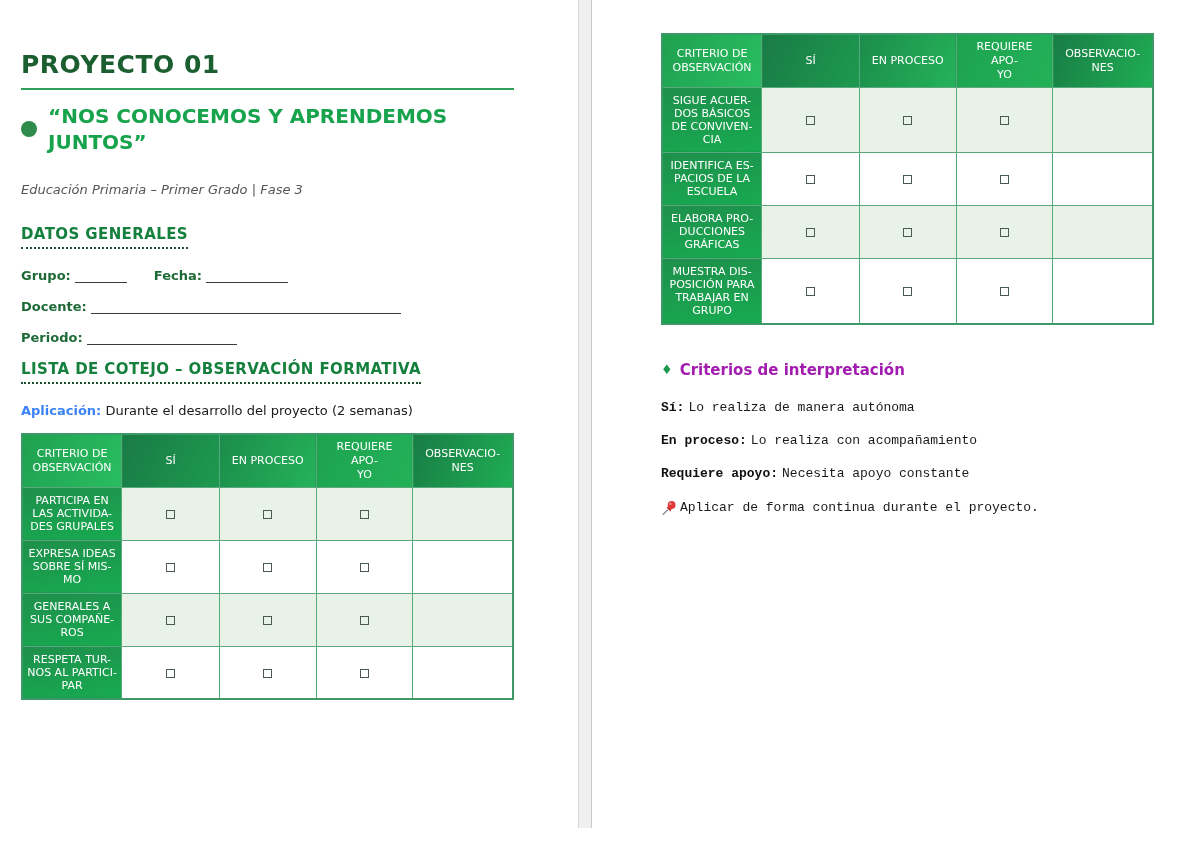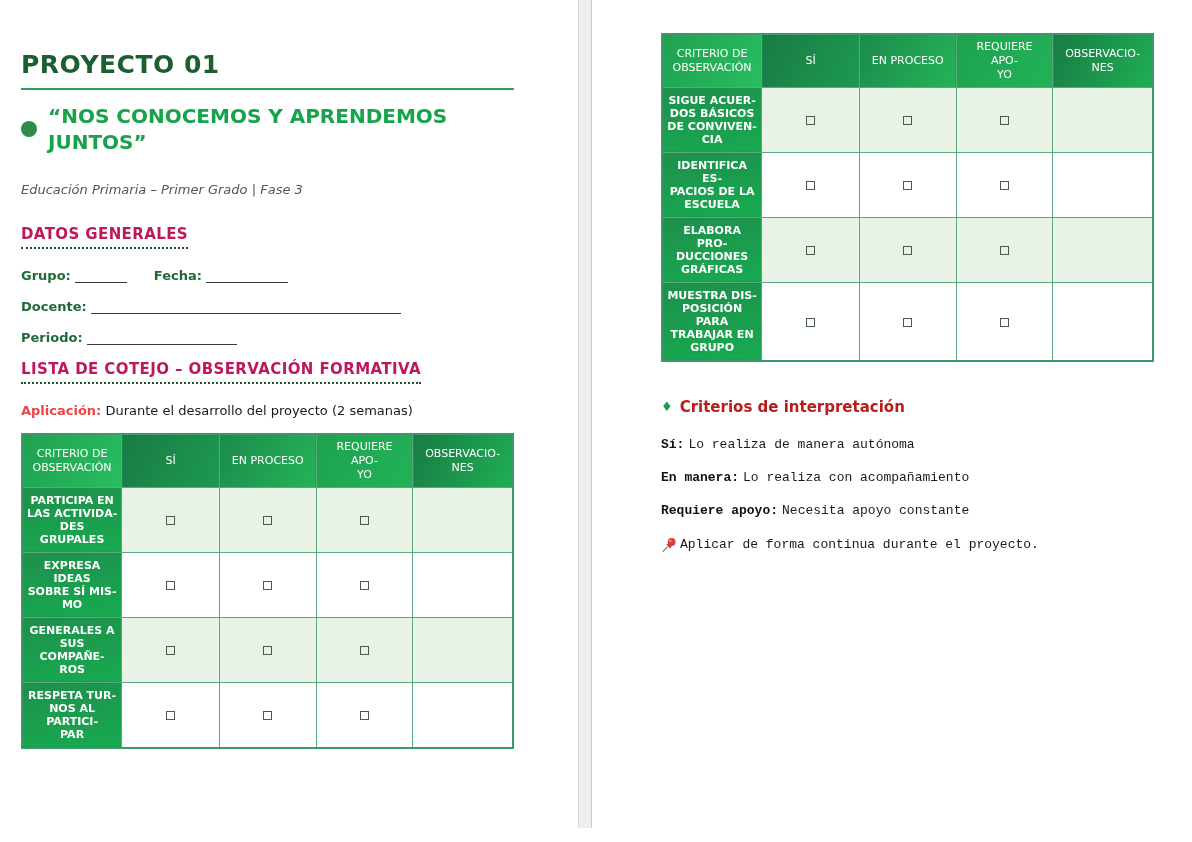--- a/index.html
+++ b/index.html
@@ -19,58 +19,58 @@
   .title-rule { width: 493px; height: 0; border-top: 2px solid #2f9e58; margin-top: 9px; }
 
   .project-heading { display: flex; align-items: center; margin-top: 13px; width: 480px; }
   .bullet-dot { flex: 0 0 16px; width: 16px; height: 16px; border-radius: 50%;
                 background: #2e8b4a; margin-right: 11px; }
   .project-heading .txt { color: #17a34b; font-size: 20px; font-weight: bold; line-height: 26px; }
 
   .subtitle { margin-top: 27px; color: #555555; font-size: 13px; font-style: italic; }
 
   .sec-heading { margin-top: 27px; }
-  .sec-heading span { display: inline-block; color: #be185d; font-size: 15px; font-weight: bold;
+  .sec-heading span { display: inline-block; color: #15803d; font-size: 15px; font-weight: bold;
                       letter-spacing: 0.4px; padding-bottom: 4px; border-bottom: 2px dotted #1c512e; }
 
   .fields { margin-top: 17px; width: 493px; }
   .field-row { display: flex; align-items: flex-end; margin-bottom: 14px;
                font-size: 13px; font-weight: bold; color: #1e6a37; height: 17px; }
   .blank-line { border-bottom: 1px solid #3a3a3a; height: 15px; margin-left: 4px; }
   .fr-grow { flex: 1 1 auto; }
   .w-grupo { width: 52px; } .w-fecha { width: 82px; } .w-doc { width: 310px; } .w-per { width: 150px; }
   .fr-gap { width: 27px; }
 
   .aplicacion { margin-top: 19px; font-size: 13px; color: #1a1a1a; }
-  .aplicacion b { color: #ef4444; }
+  .aplicacion b { color: #3b82f6; }
 
   
   table.checklist { border-collapse: collapse; width: 493px; margin-top: 15px;
                     border: 2px solid #3d9a68; table-layout: fixed; }
   table.checklist th, table.checklist td { border: 1px solid #5aa87e; }
   table.checklist thead th { color: #ffffff; font-weight: normal; font-size: 11px; height: 53px;
                              text-align: center; vertical-align: middle; white-space: pre-line;
                              padding: 2px 5px; line-height: 14px; }
   table.checklist thead th.h0 { background: linear-gradient(115deg, #1fa150, #29bd60); }
   table.checklist thead th.h1 { background: linear-gradient(115deg, #197b45, #1d9950); }
   table.checklist thead th.h2 { background: linear-gradient(115deg, #1b8c4b, #25b259); }
   table.checklist thead th.h3 { background: linear-gradient(115deg, #1da24f, #23b158); }
   table.checklist thead th.h4 { background: linear-gradient(115deg, #187c45, #1fae54); }
   table.checklist tbody th.crit { background: linear-gradient(170deg, #1e8f4c, #17aa50);
-                                  color: #ffffff; font-weight: bold; font-size: 11px;
+                                  color: #ffffff; font-weight: normal; font-size: 11px;
                                   text-align: center; vertical-align: middle; white-space: pre-line;
                                   padding: 6px 3px; line-height: 13px; }
   table.checklist tbody td { height: 53px; text-align: center; vertical-align: middle; background: #ffffff; }
   table.checklist tbody tr.alt td { background: #e9f2e6; }
   .cb { display: inline-block; width: 9px; height: 9px; border: 1px solid #4a5a4f; background: transparent; }
 
   
   .criterios-heading { margin-top: 36px; display: flex; align-items: center; }
   .diamond { color: #1d9950; font-size: 13px; margin-right: 7px; }
-  .criterios-heading .txt { color: #b91c1c; font-size: 15px; font-weight: bold; }
+  .criterios-heading .txt { color: #a21caf; font-size: 15px; font-weight: bold; }
 
   .interp { margin-top: 21px; font-family: Liberation Mono, monospace; }
   .interp-row { font-size: 13px; color: #1a1a1a; margin-bottom: 18px; }
   .interp-row b { color: #111111; }
   .interp-row .desc { margin-left: 4px; }
 
   .note-row { display: flex; align-items: center; font-size: 13px; color: #1a1a1a; margin-top: 17px; }
   .pin { width: 17px; height: 18px; margin-right: 2px; flex: 0 0 auto; }
 </style>
 </head>
@@ -235,21 +235,21 @@
     <div class="criterios-heading">
       <span class="diamond">♦</span>
       <span class="txt">Criterios de interpretación</span>
     </div>
 
     <div class="interp">
       <div class="interp-row">
         <b>Sí:</b><span class="desc">Lo realiza de manera autónoma</span>
       </div>
       <div class="interp-row">
-        <b>En manera:</b><span class="desc">Lo realiza con acompañamiento</span>
+        <b>En proceso:</b><span class="desc">Lo realiza con acompañamiento</span>
       </div>
       <div class="interp-row">
         <b>Requiere apoyo:</b><span class="desc">Necesita apoyo constante</span>
       </div>
       <div class="note-row">
         <svg class="pin" viewBox="0 0 20 20">
           <line x1="8" y1="12" x2="2" y2="18" stroke="#8a8f94" stroke-width="1.6"></line>
           <path d="M6.5 9.5 L11 14 L13 10 L10.5 7.5 Z" fill="#c22f2f"></path>
           <circle cx="12.5" cy="6.5" r="4.6" fill="#e03a3a"></circle>
           <circle cx="11" cy="5" r="1.5" fill="#f08a8a"></circle>

